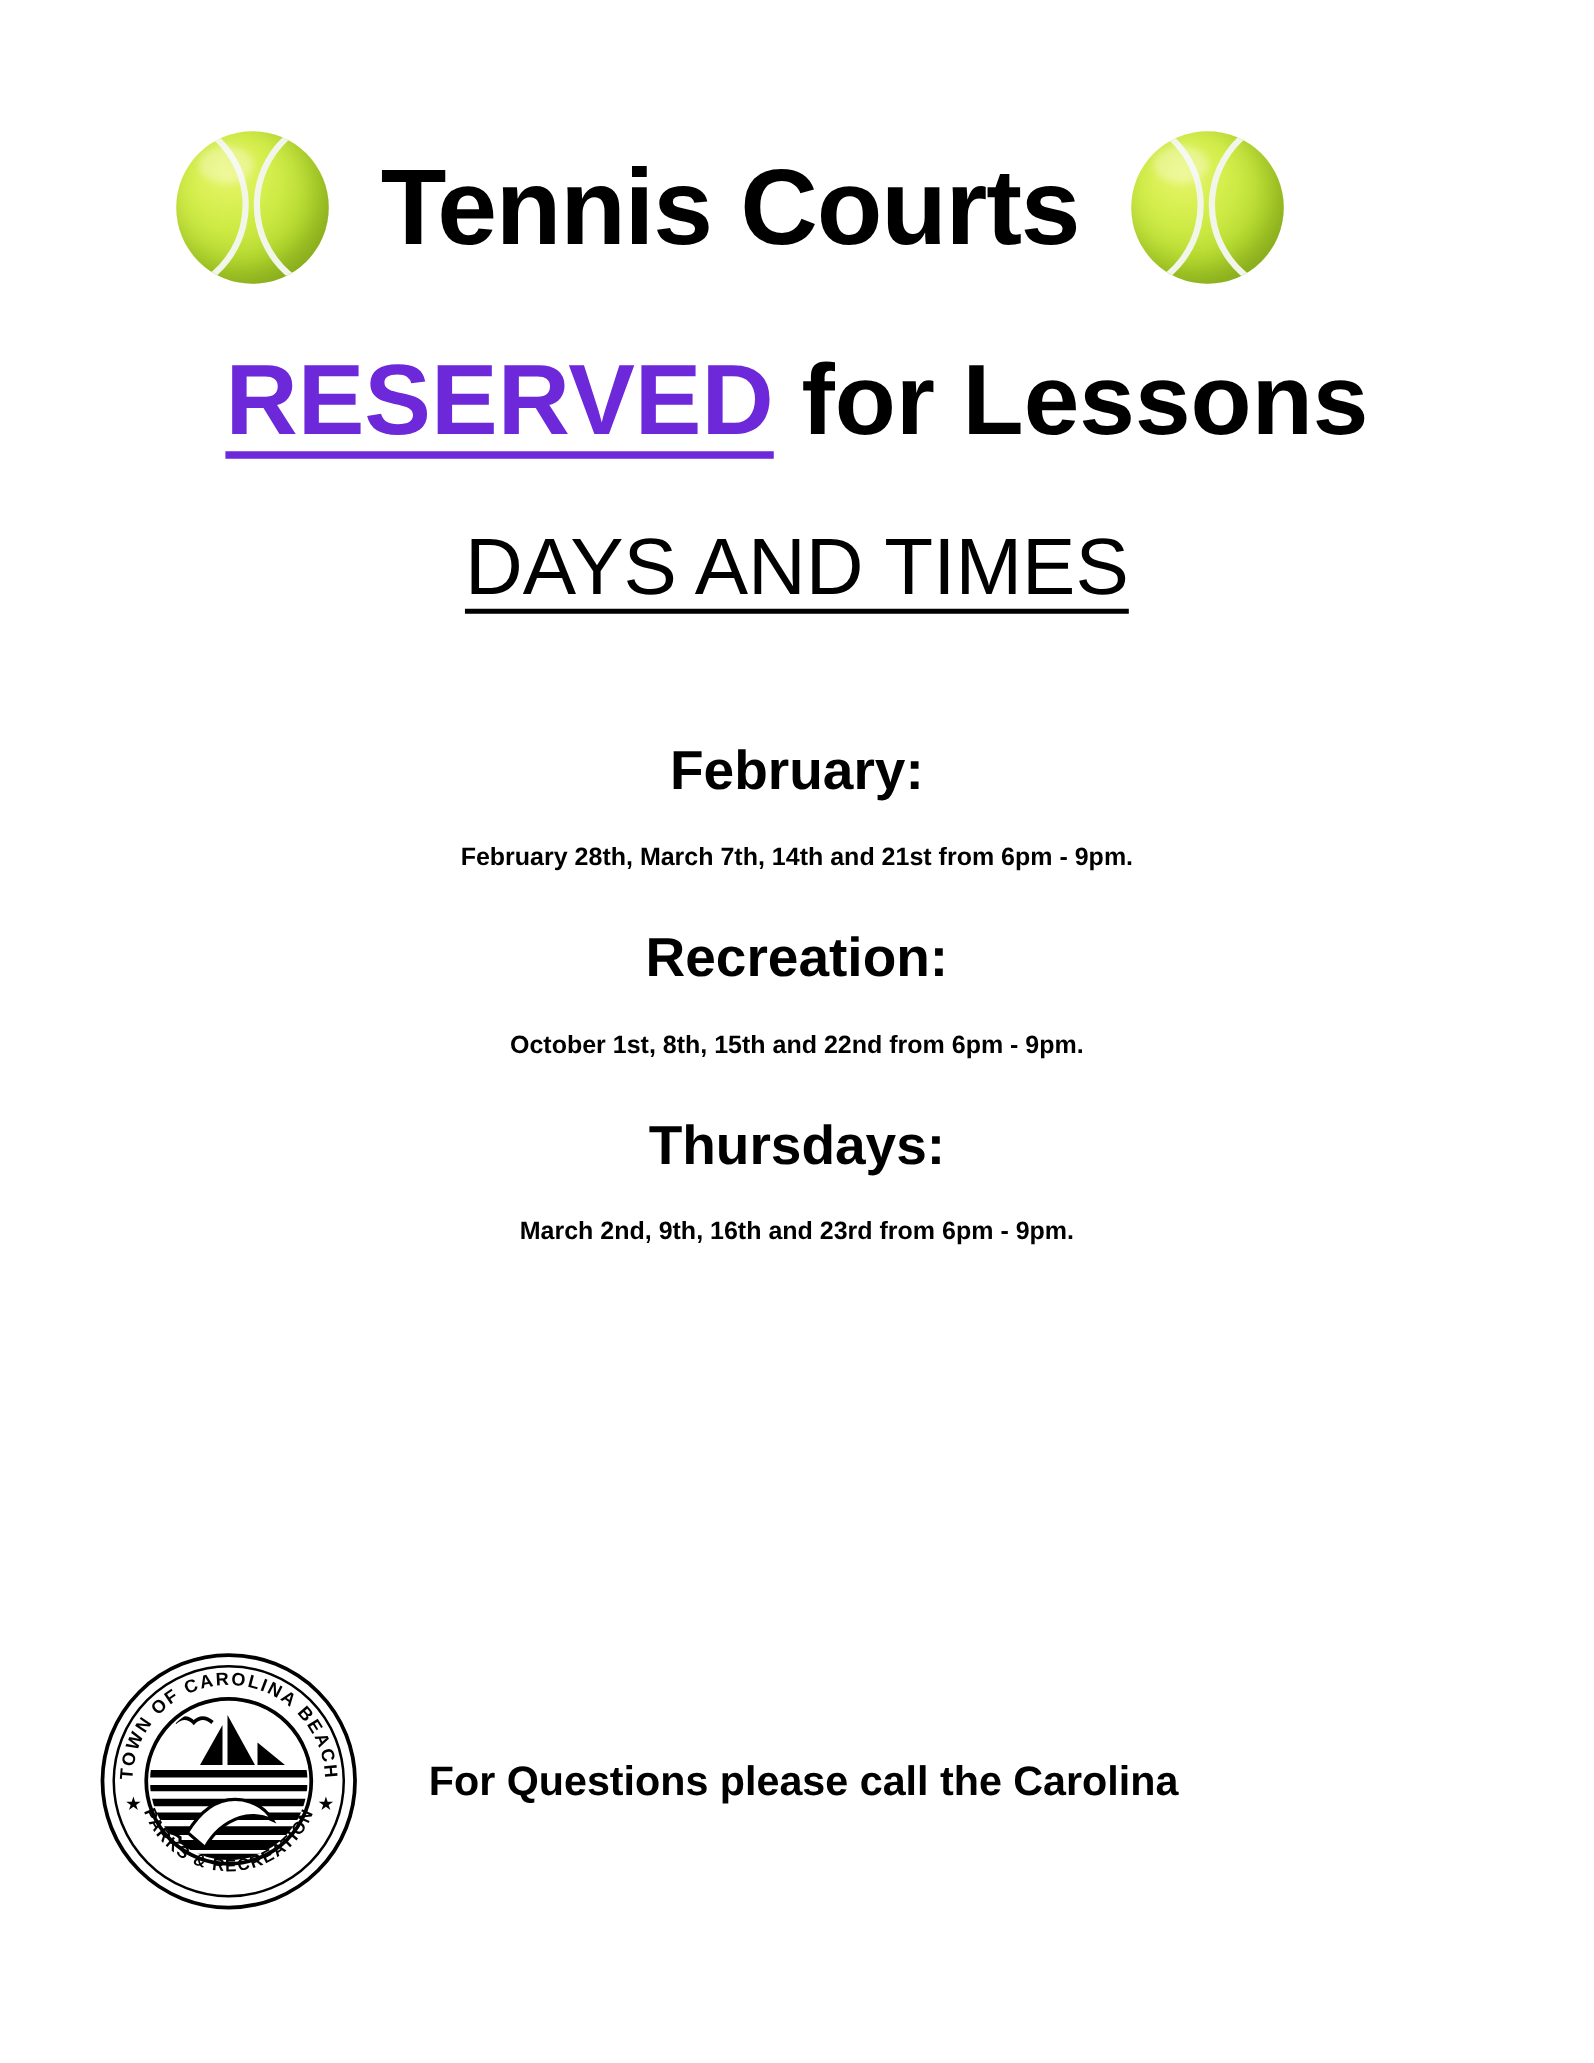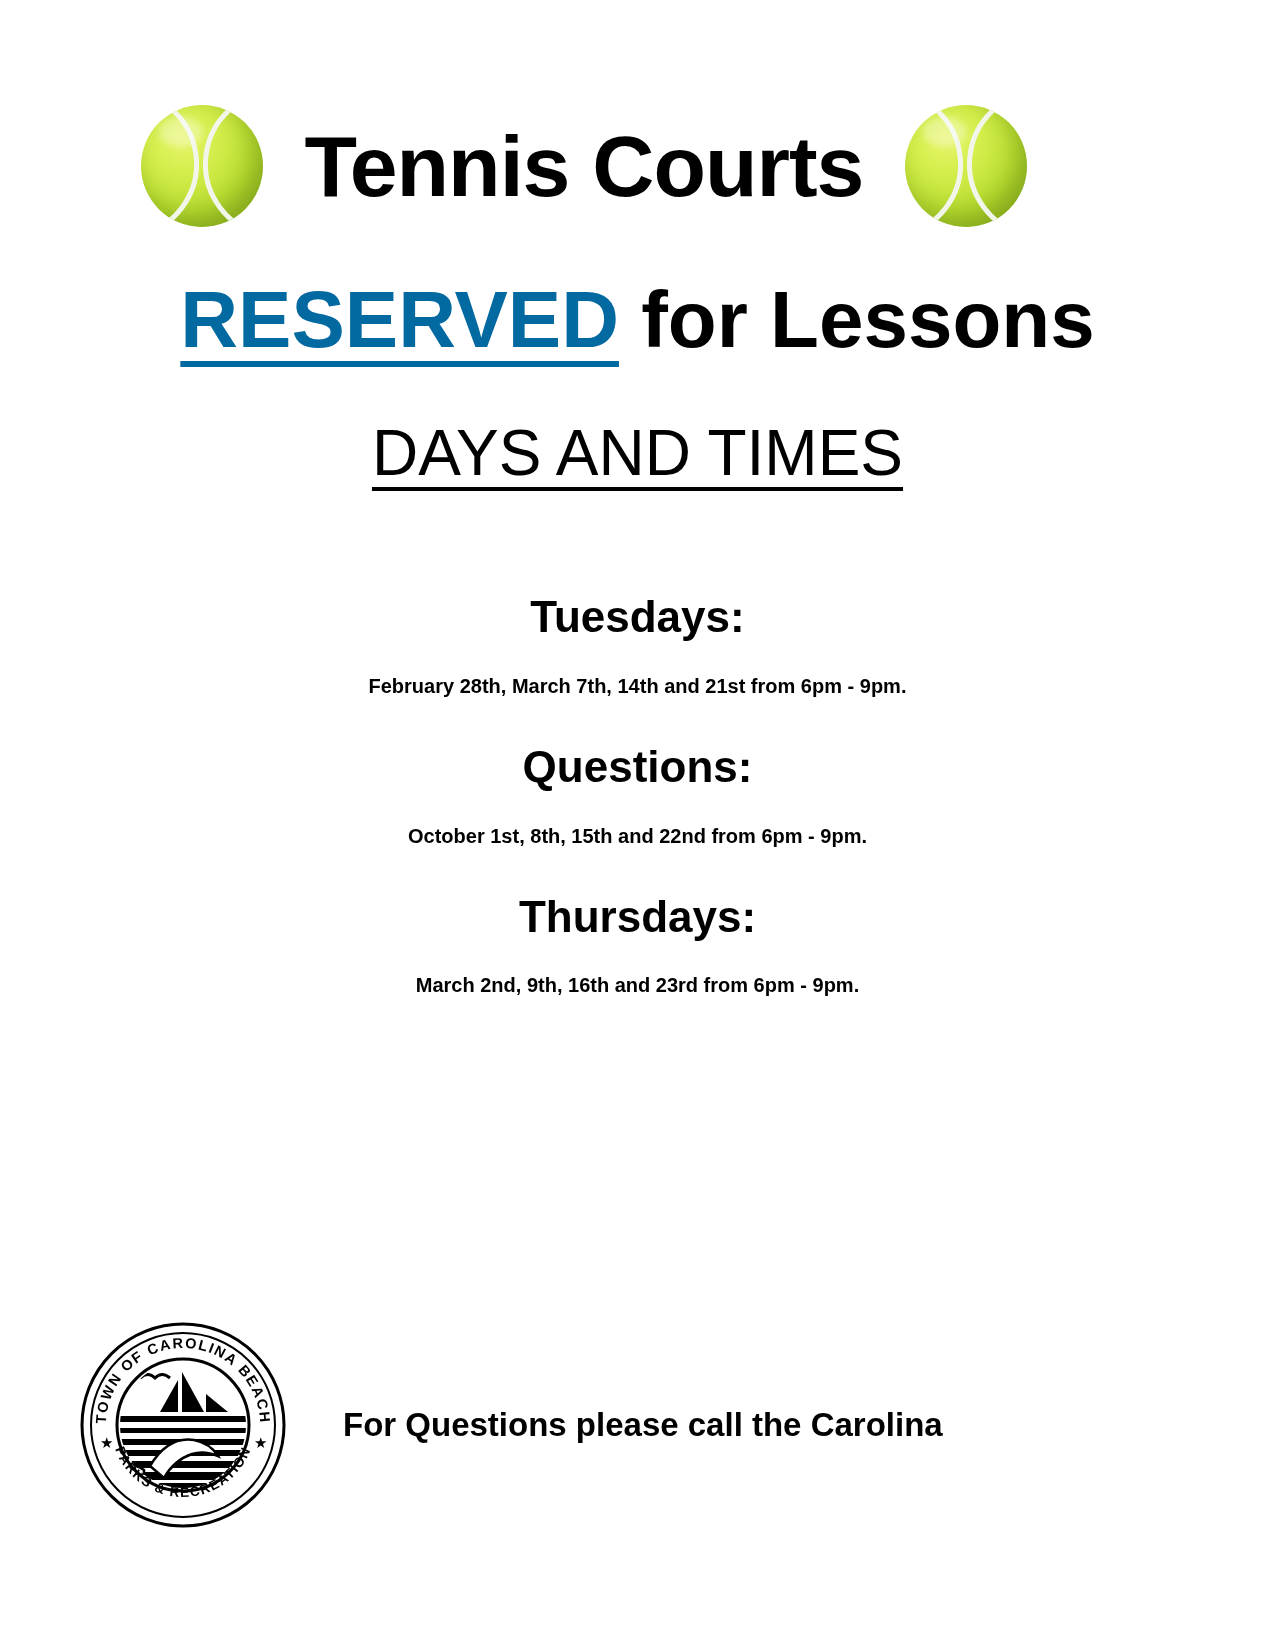--- a/index.html
+++ b/index.html
@@ -90,21 +90,21 @@
     top: 278px;
     left: 0;
     width: 1275px;
     text-align: center;
     font-size: 80px;
     font-weight: bold;
     line-height: 1.05;
     white-space: nowrap;
   }
   .reserved-word {
-    color: #0369a1;
+    color: #6d28d9;
     text-decoration: underline;
     text-decoration-thickness: 6px;
     text-underline-offset: 14px;
   }
 
   
   .days-header {
     position: absolute;
     top: 416px;
     left: 0;
@@ -195,26 +195,26 @@
     <span class="reserved-word">RESERVED</span><span> for Lessons</span>
   </div>
 
   <div class="days-header">
     <span>DAYS AND TIMES</span>
   </div>
 
   <div class="schedule">
 
     <div class="sched-block">
-      <p class="sched-day">Tuesdays:</p>
+      <p class="sched-day">February:</p>
       <p class="sched-detail">February 28th, March 7th, 14th and 21st from 6pm - 9pm.</p>
     </div>
 
     <div class="sched-block">
-      <p class="sched-day">Questions:</p>
+      <p class="sched-day">Recreation:</p>
       <p class="sched-detail">October 1st, 8th, 15th and 22nd from 6pm - 9pm.</p>
     </div>
 
     <div class="sched-block">
       <p class="sched-day">Thursdays:</p>
       <p class="sched-detail">March 2nd, 9th, 16th and 23rd from 6pm - 9pm.</p>
     </div>
 
   </div>
 

